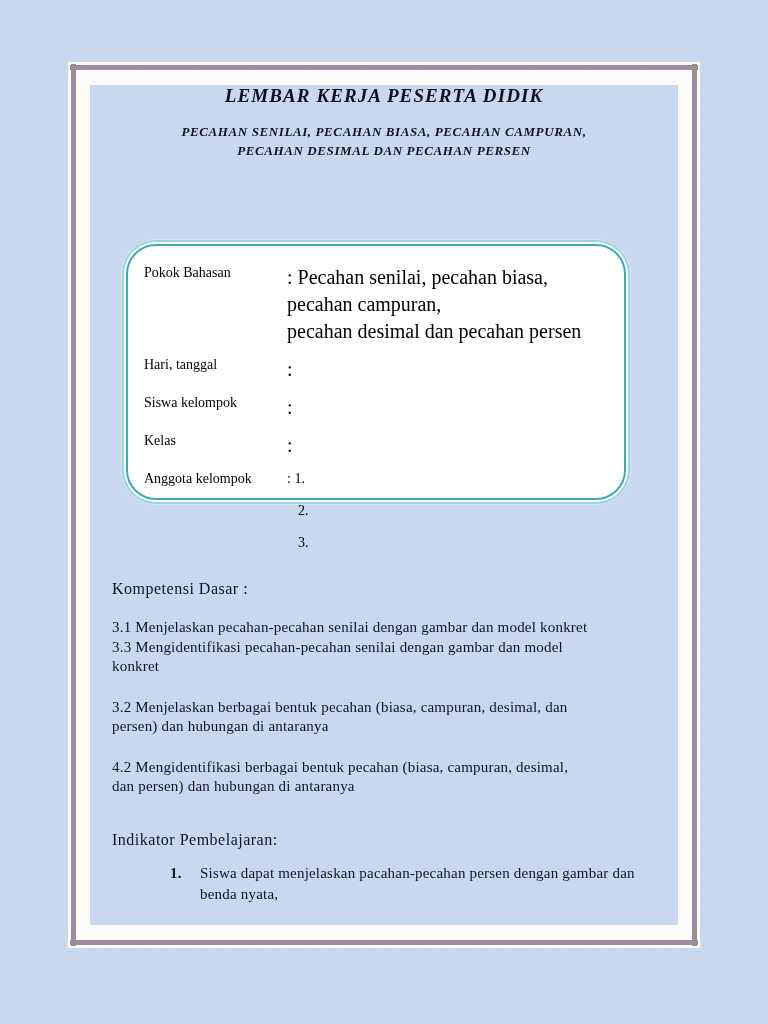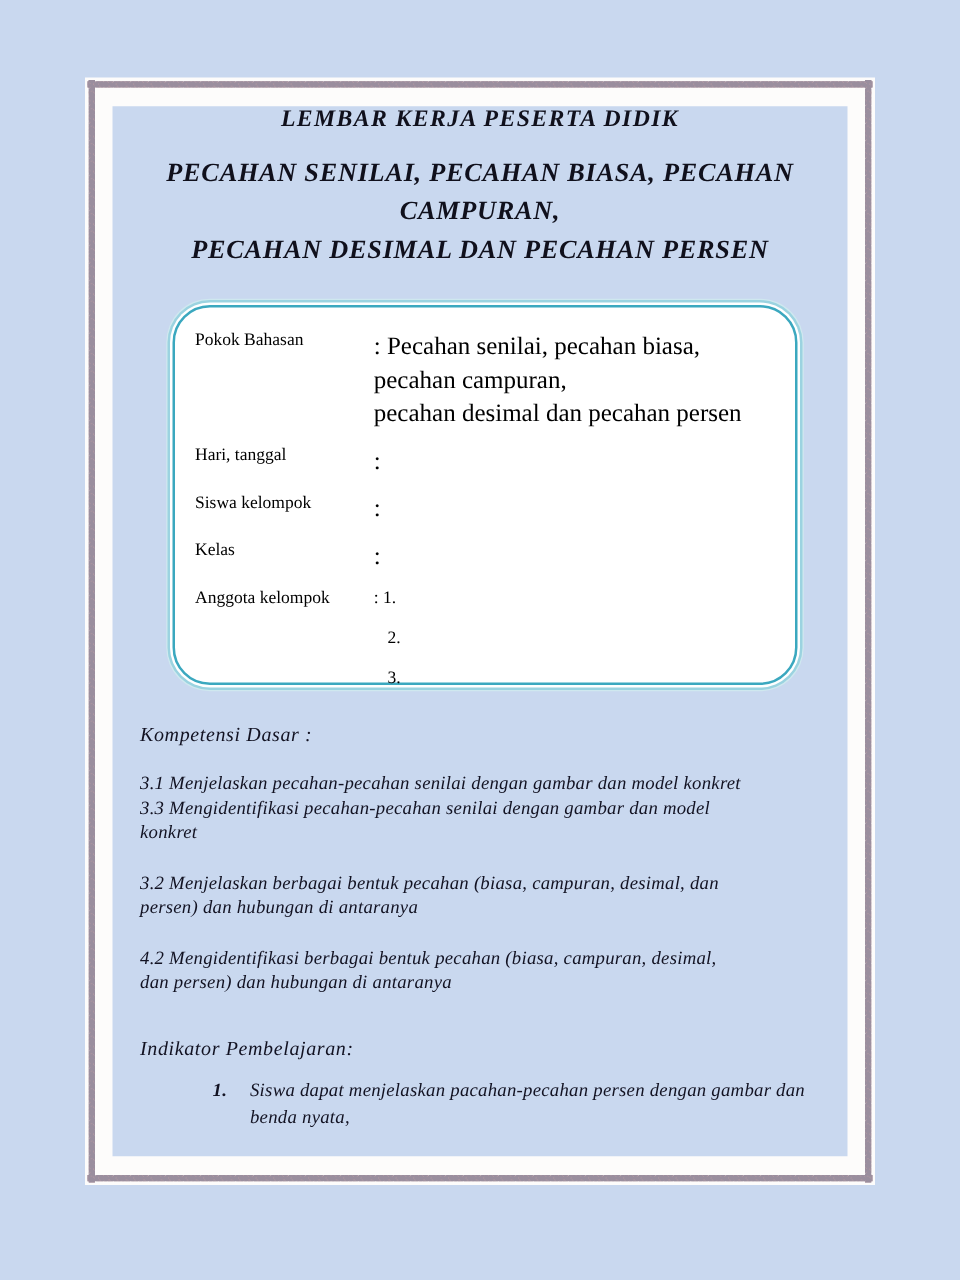--- a/index.html
+++ b/index.html
@@ -107,35 +107,35 @@
     font-weight: bold;
     font-size: 19px;
     letter-spacing: 1.1px;
     color: #10101c;
     margin: 0 0 16px 0;
   }
   .doc-subtitle {
     font-family: "Liberation Serif", serif;
     font-style: italic;
     font-weight: bold;
-    font-size: 21px;
+    font-size: 13px;
     letter-spacing: 0.6px;
     color: #10101c;
     line-height: 1.45;
     margin: 0 auto;
     width: 540px;
   }
 
   
   .info-box-wrap {
     position: absolute;
-    left: 48px;
+    left: 36px;
     top: 159px;
     width: 500px;
-    height: 304px;
+    height: 256px;
   }
   .info-box {
     position: absolute;
     inset: 0;
     background: #ffffff;
     border-radius: 30px;
     border: 2px solid #3ba8bf;
     box-shadow:
       0 0 0 2px #ffffff,
       0 0 0 4px #9bd3e0,
@@ -184,21 +184,20 @@
 
   
   .body-sections {
     position: absolute;
     left: 22px;
     top: 495px;
     width: 560px;
   }
   .calli {
     font-family: "Liberation Serif", serif;
-    font-style: italic;
     color: #121222;
   }
   .section-heading {
     font-size: 16px;
     font-weight: normal;
     letter-spacing: 0.5px;
     margin: 0 0 20px 0;
   }
   .kd-group {
     margin-bottom: 21px;

